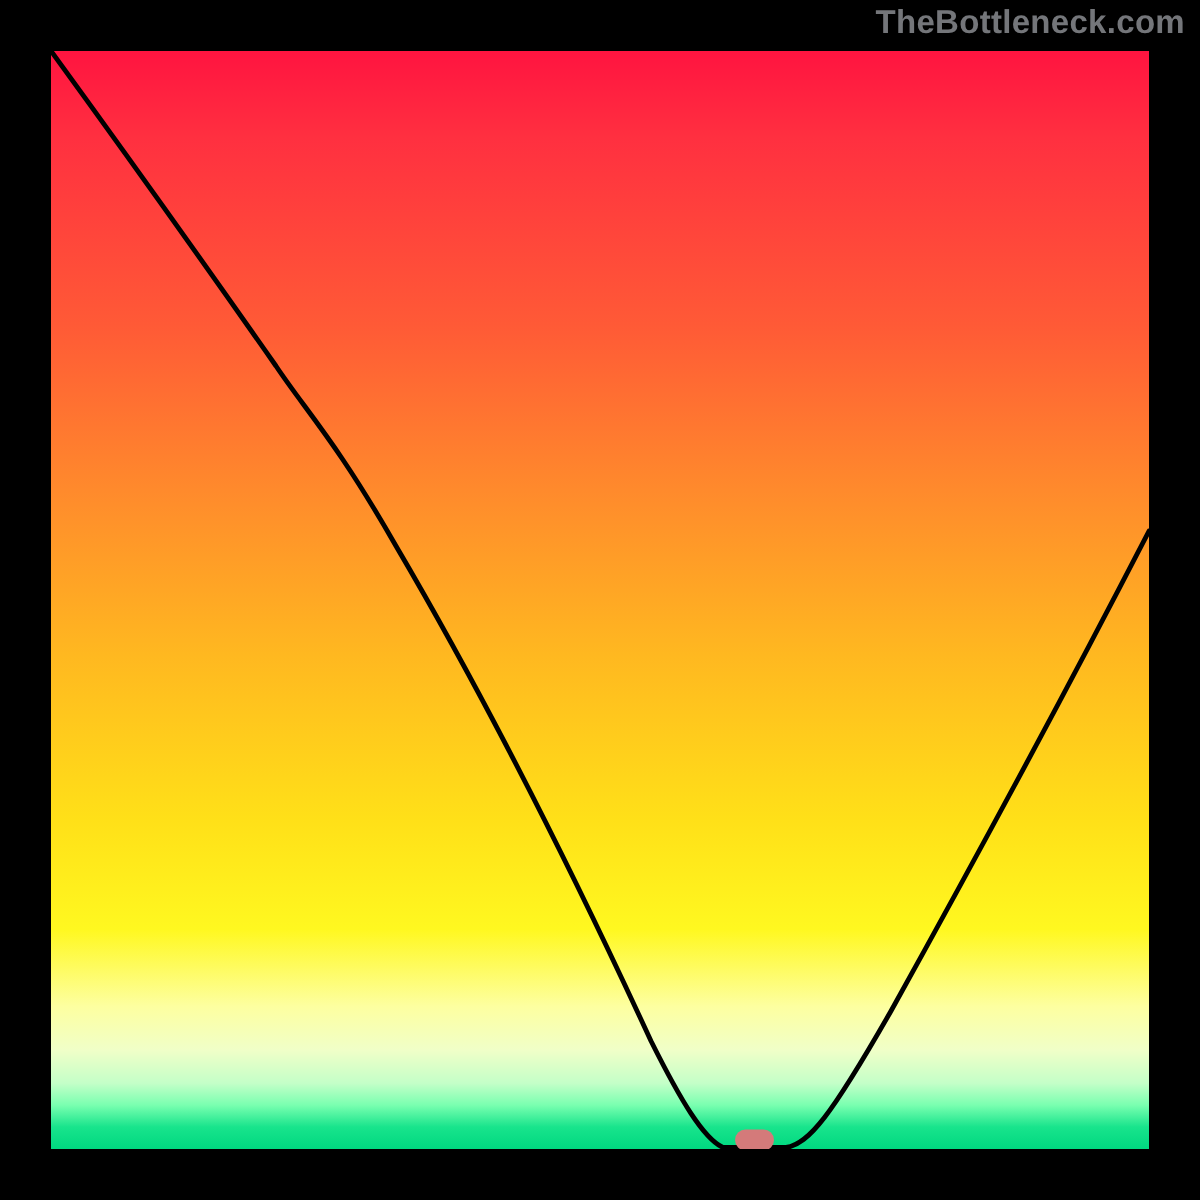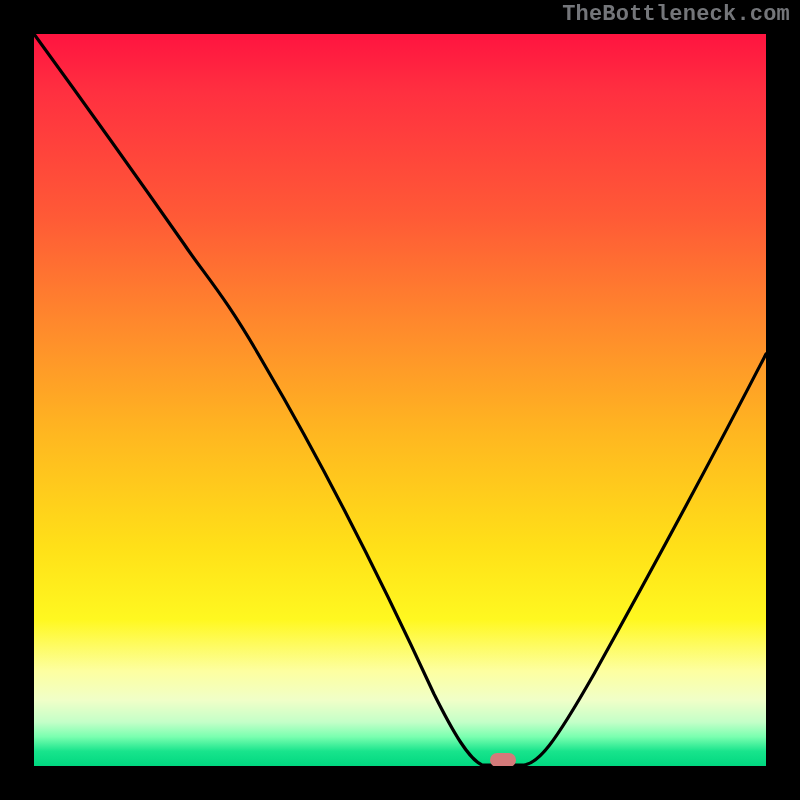--- a/index.html
+++ b/index.html
@@ -13,21 +13,21 @@
   .outer {
     position: relative;
     width: 800px;
     height: 800px;
     background: #000;
   }
   .attribution {
     position: absolute;
     top: 2px;
     right: 10px;
-    font-family: Liberation Mono, monospace;
+    font-family: Liberation Sans, sans-serif;
     font-size: 22px;
     font-weight: 600;
     color: #74767a;
     letter-spacing: 0.2px;
   }
   .plot-area {
     position: absolute;
     left: 34px;
     top: 34px;
     width: 732px;

